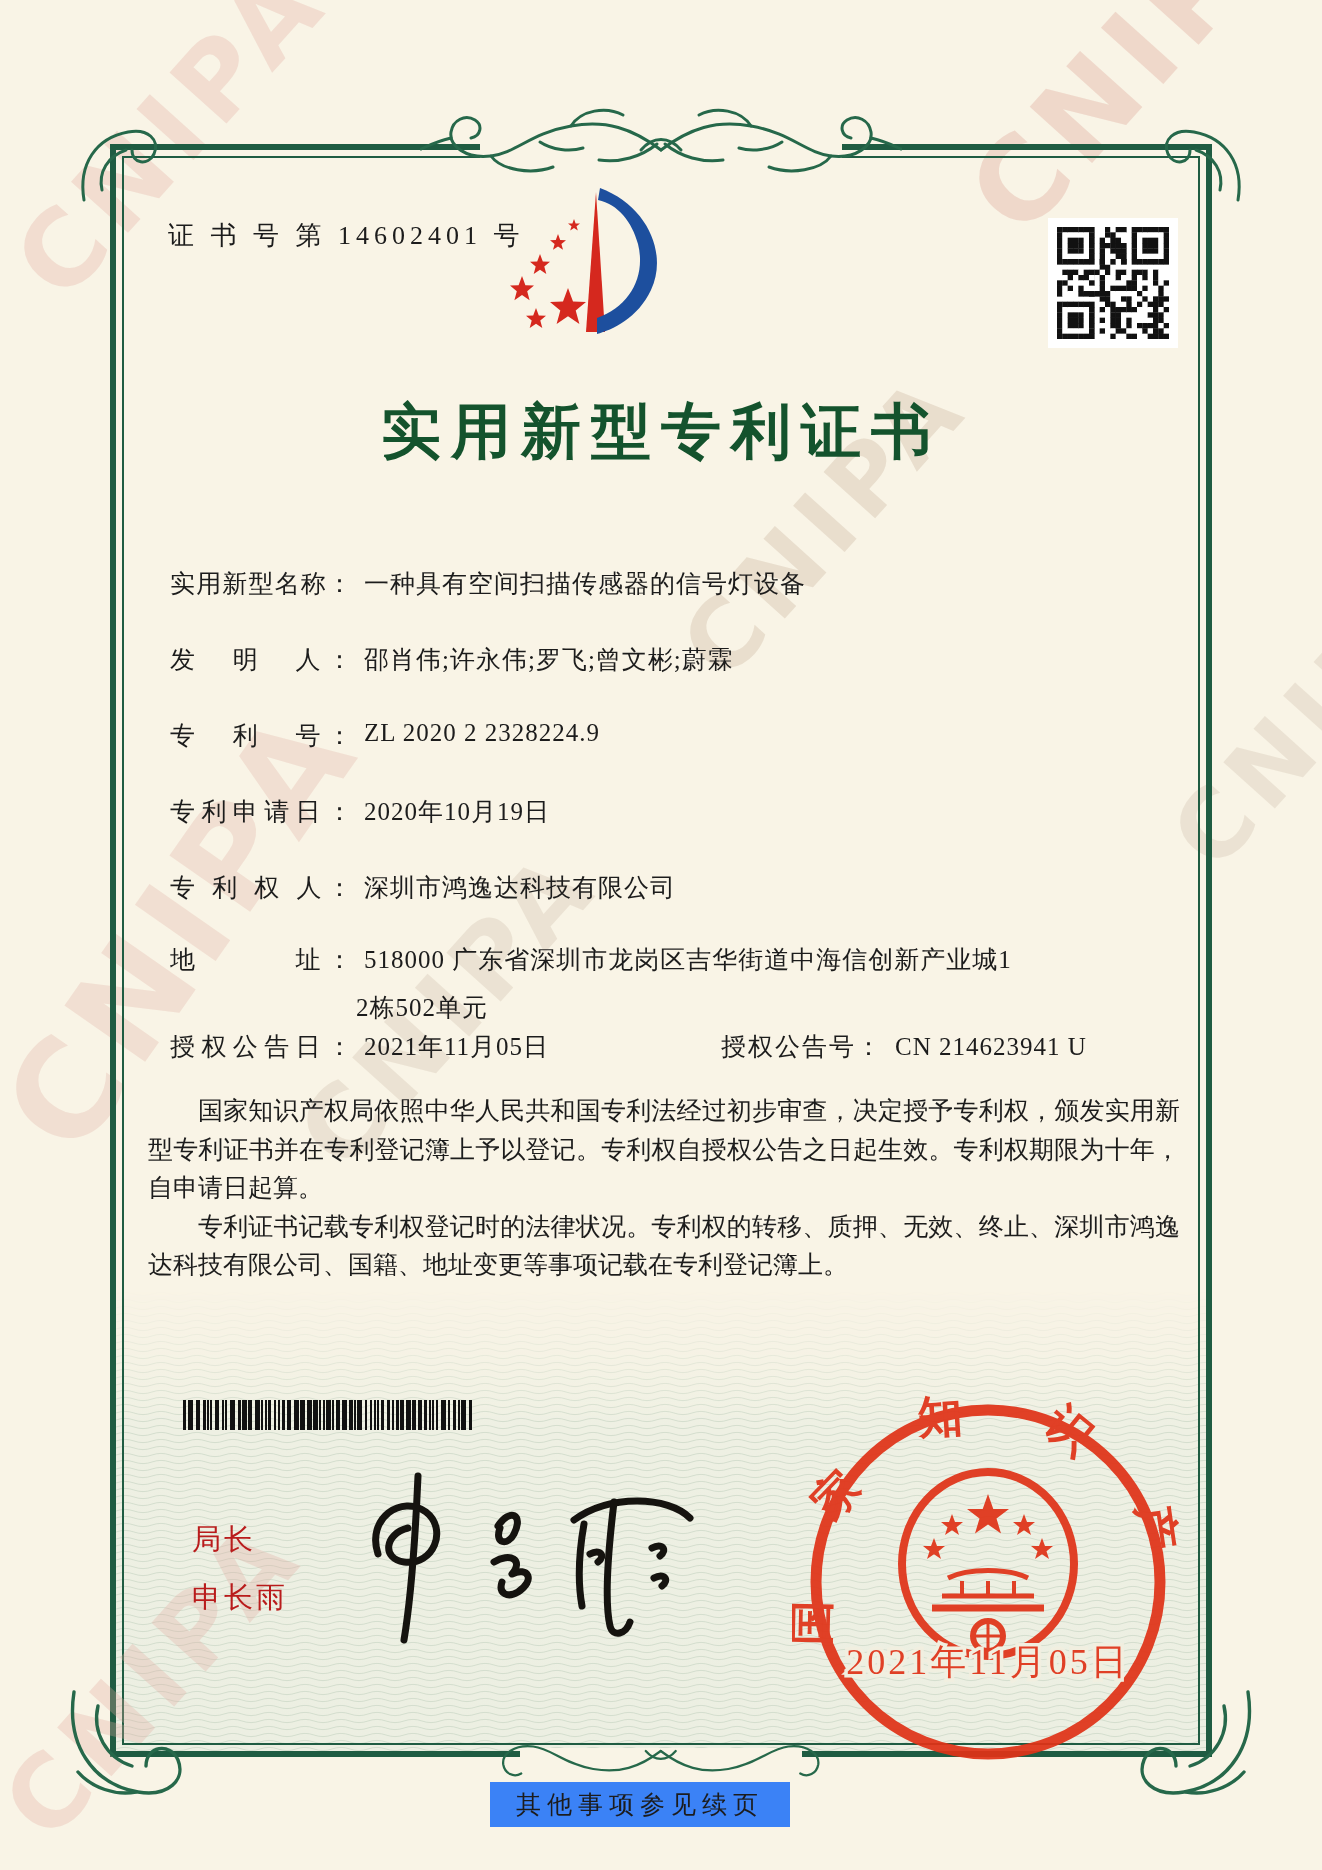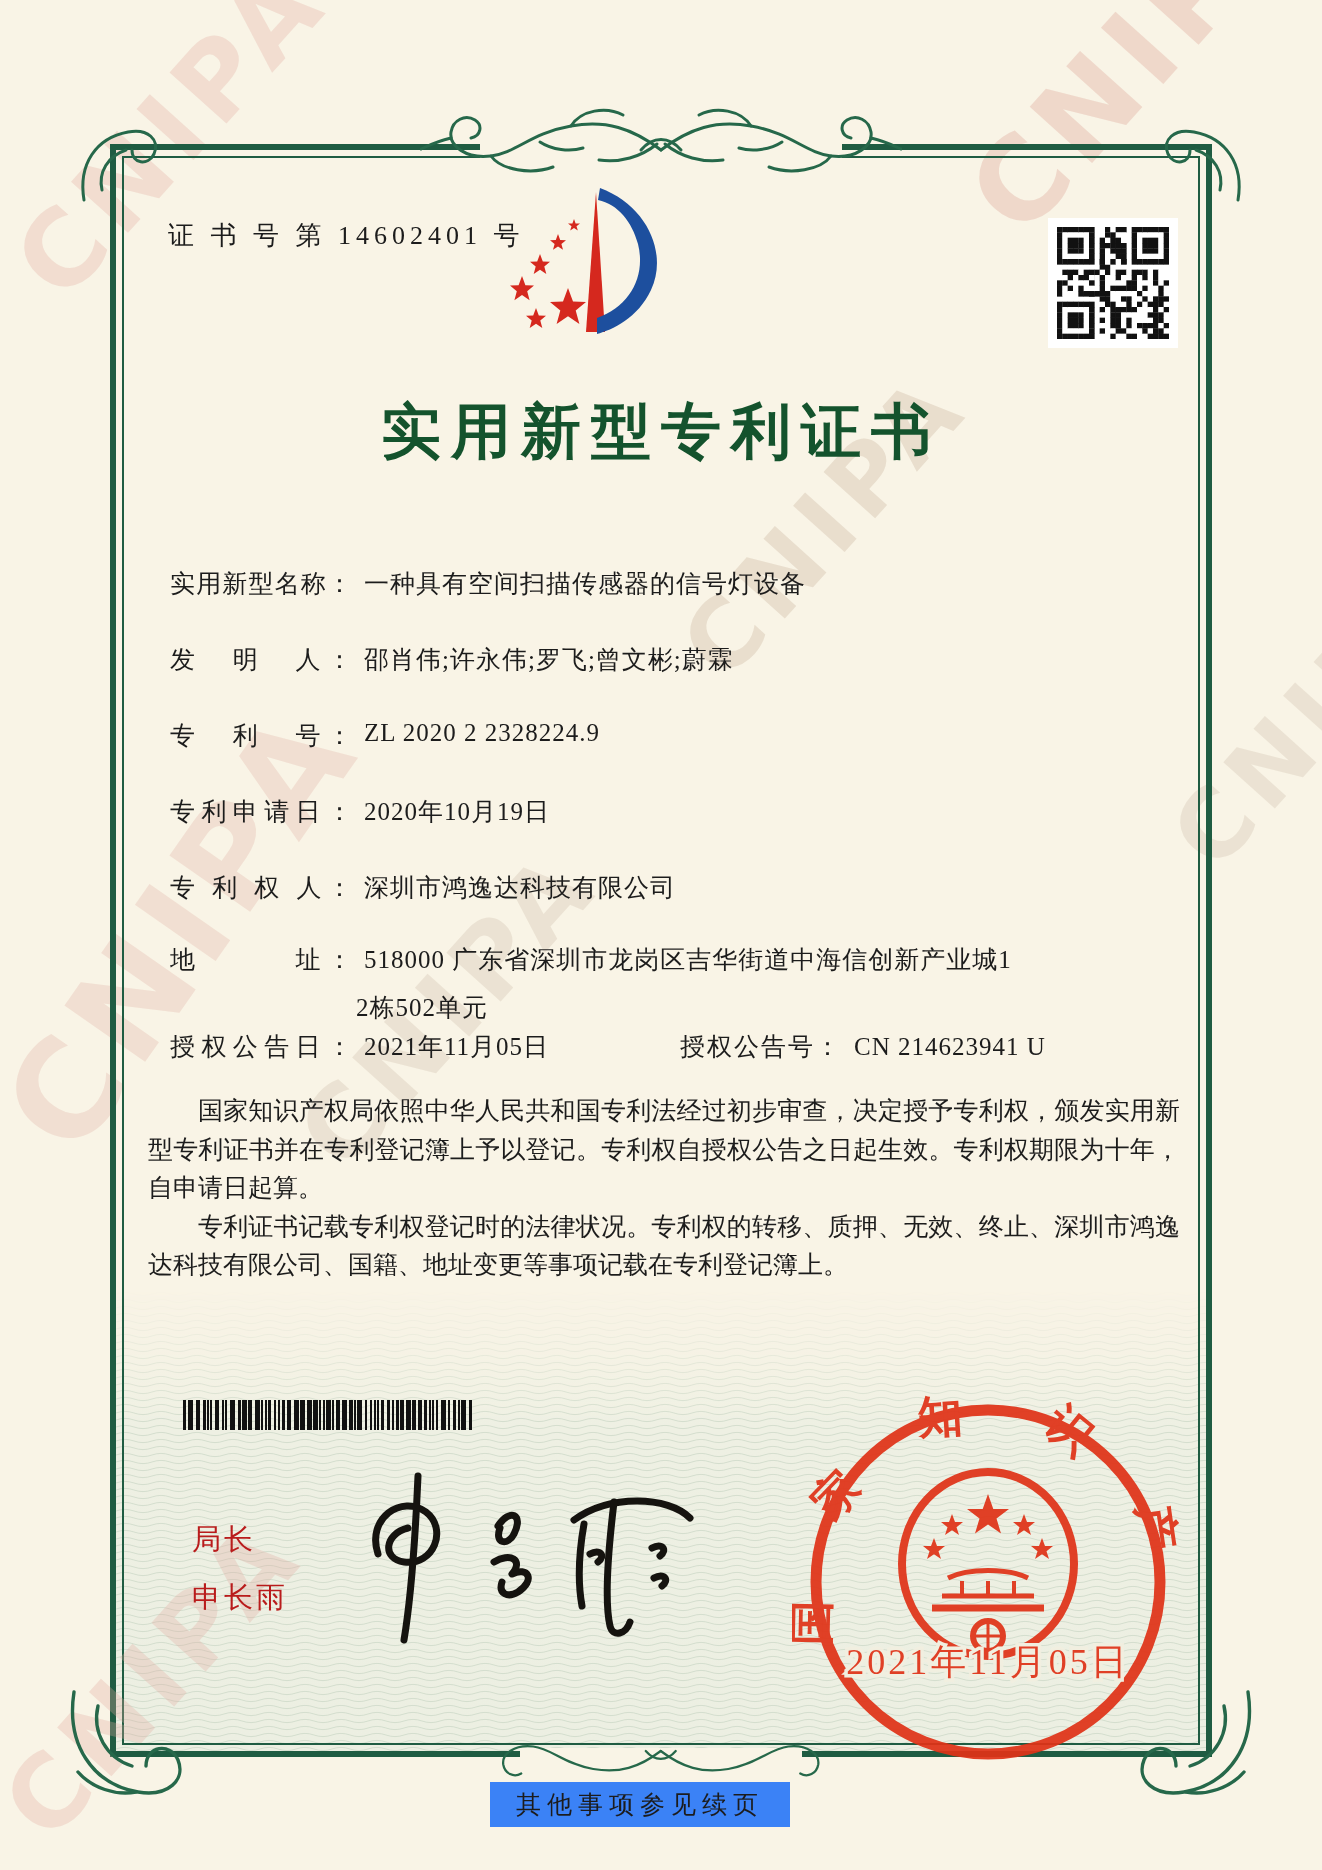--- a/index.html
+++ b/index.html
@@ -45,21 +45,21 @@
   .title{
     position:absolute;left:0;width:1322px;top:392px;text-align:center;z-index:4;
     font-size:60px;font-weight:bold;letter-spacing:10px;color:#14532d;
   }
   
   .frow{position:absolute;left:170px;z-index:4;font-size:25px;white-space:nowrap;}
   .flabel{display:inline-block;width:182px;text-align:justify;text-align-last:justify;vertical-align:top;}
   .fvalue{display:inline-block;margin-left:12px;letter-spacing:1px;text-align:center;}
   .addr2{position:absolute;left:356px;z-index:4;font-size:25px;letter-spacing:1px;}
   .frow2{position:absolute;left:680px;z-index:4;font-size:25px;white-space:nowrap;}
-  .flabel2{display:inline-block;letter-spacing:2px;}
+  .flabel2{display:inline-block;letter-spacing:2px;margin-left:41px;}
   
   .bodytext{
     position:absolute;left:148px;top:1092px;width:1032px;z-index:4;
     font-size:25px;line-height:38.5px;text-align:justify;
   }
   .bodytext p{margin:0;text-indent:2em;}
   
   #barcode{position:absolute;left:183px;top:1400px;z-index:4;}
   .signer{position:absolute;left:192px;z-index:4;font-family:"Liberation Sans","DejaVu Sans",sans-serif;
     font-size:29px;letter-spacing:3px;color:#b91c1c;}

